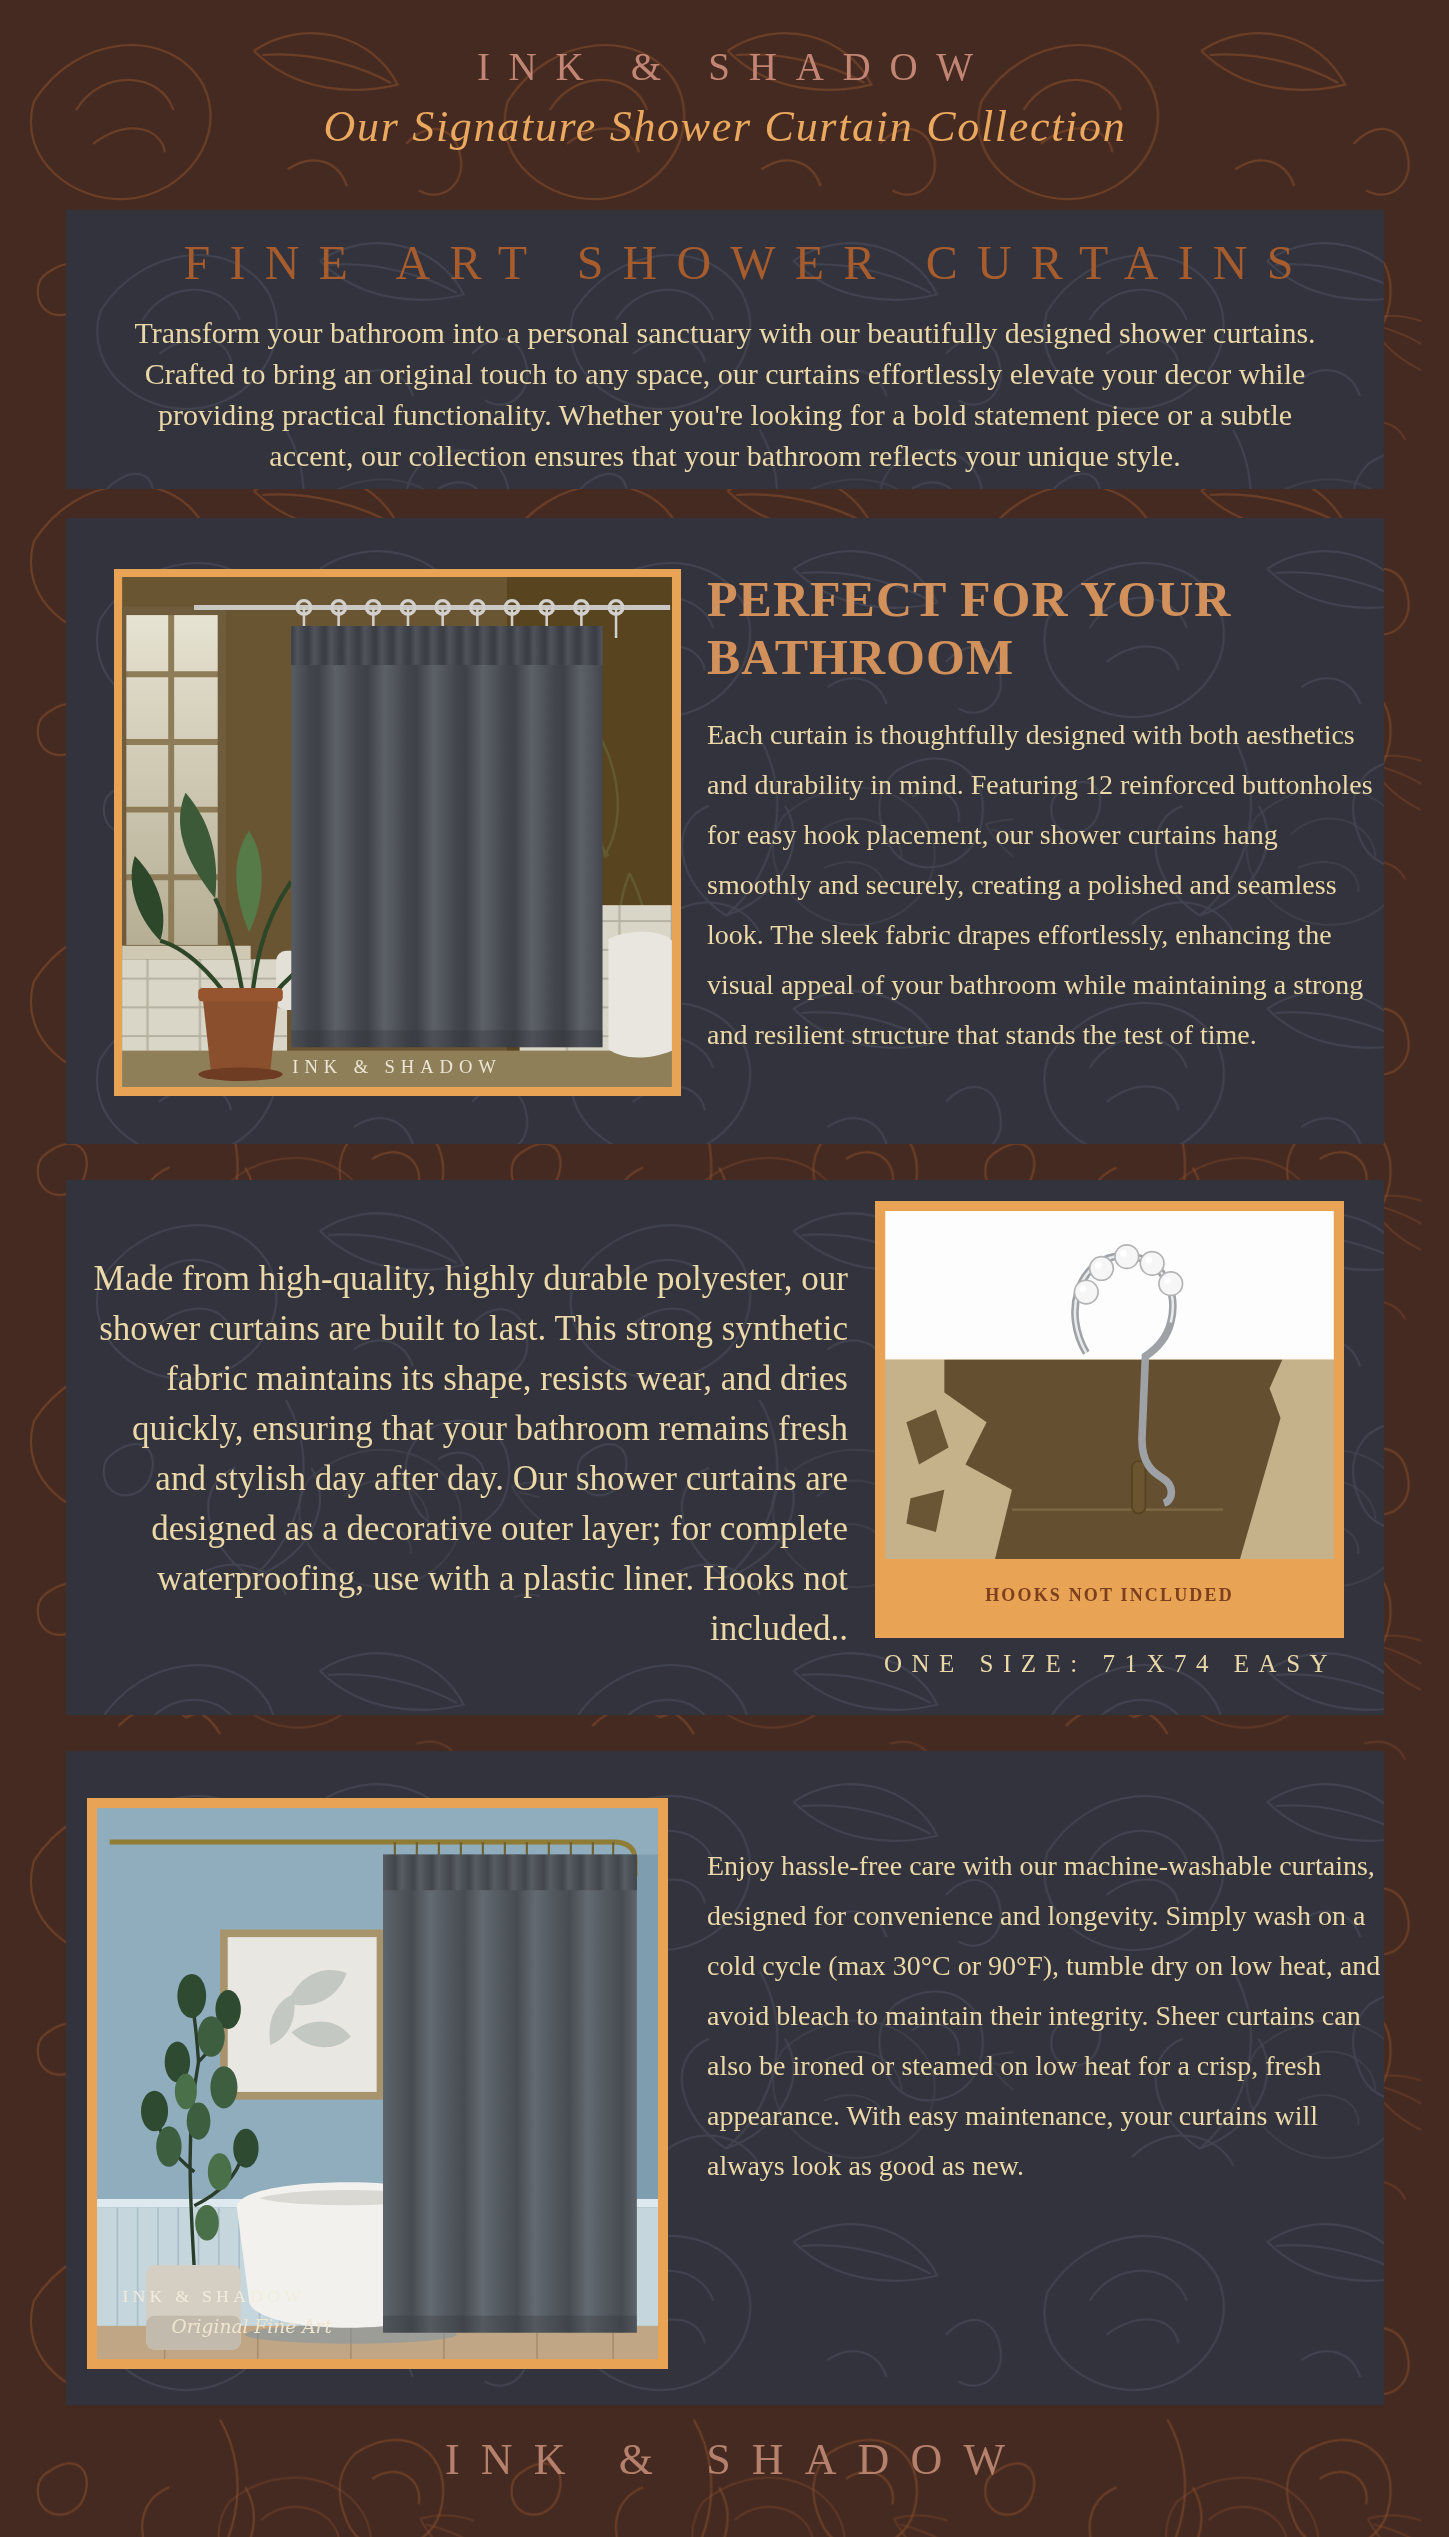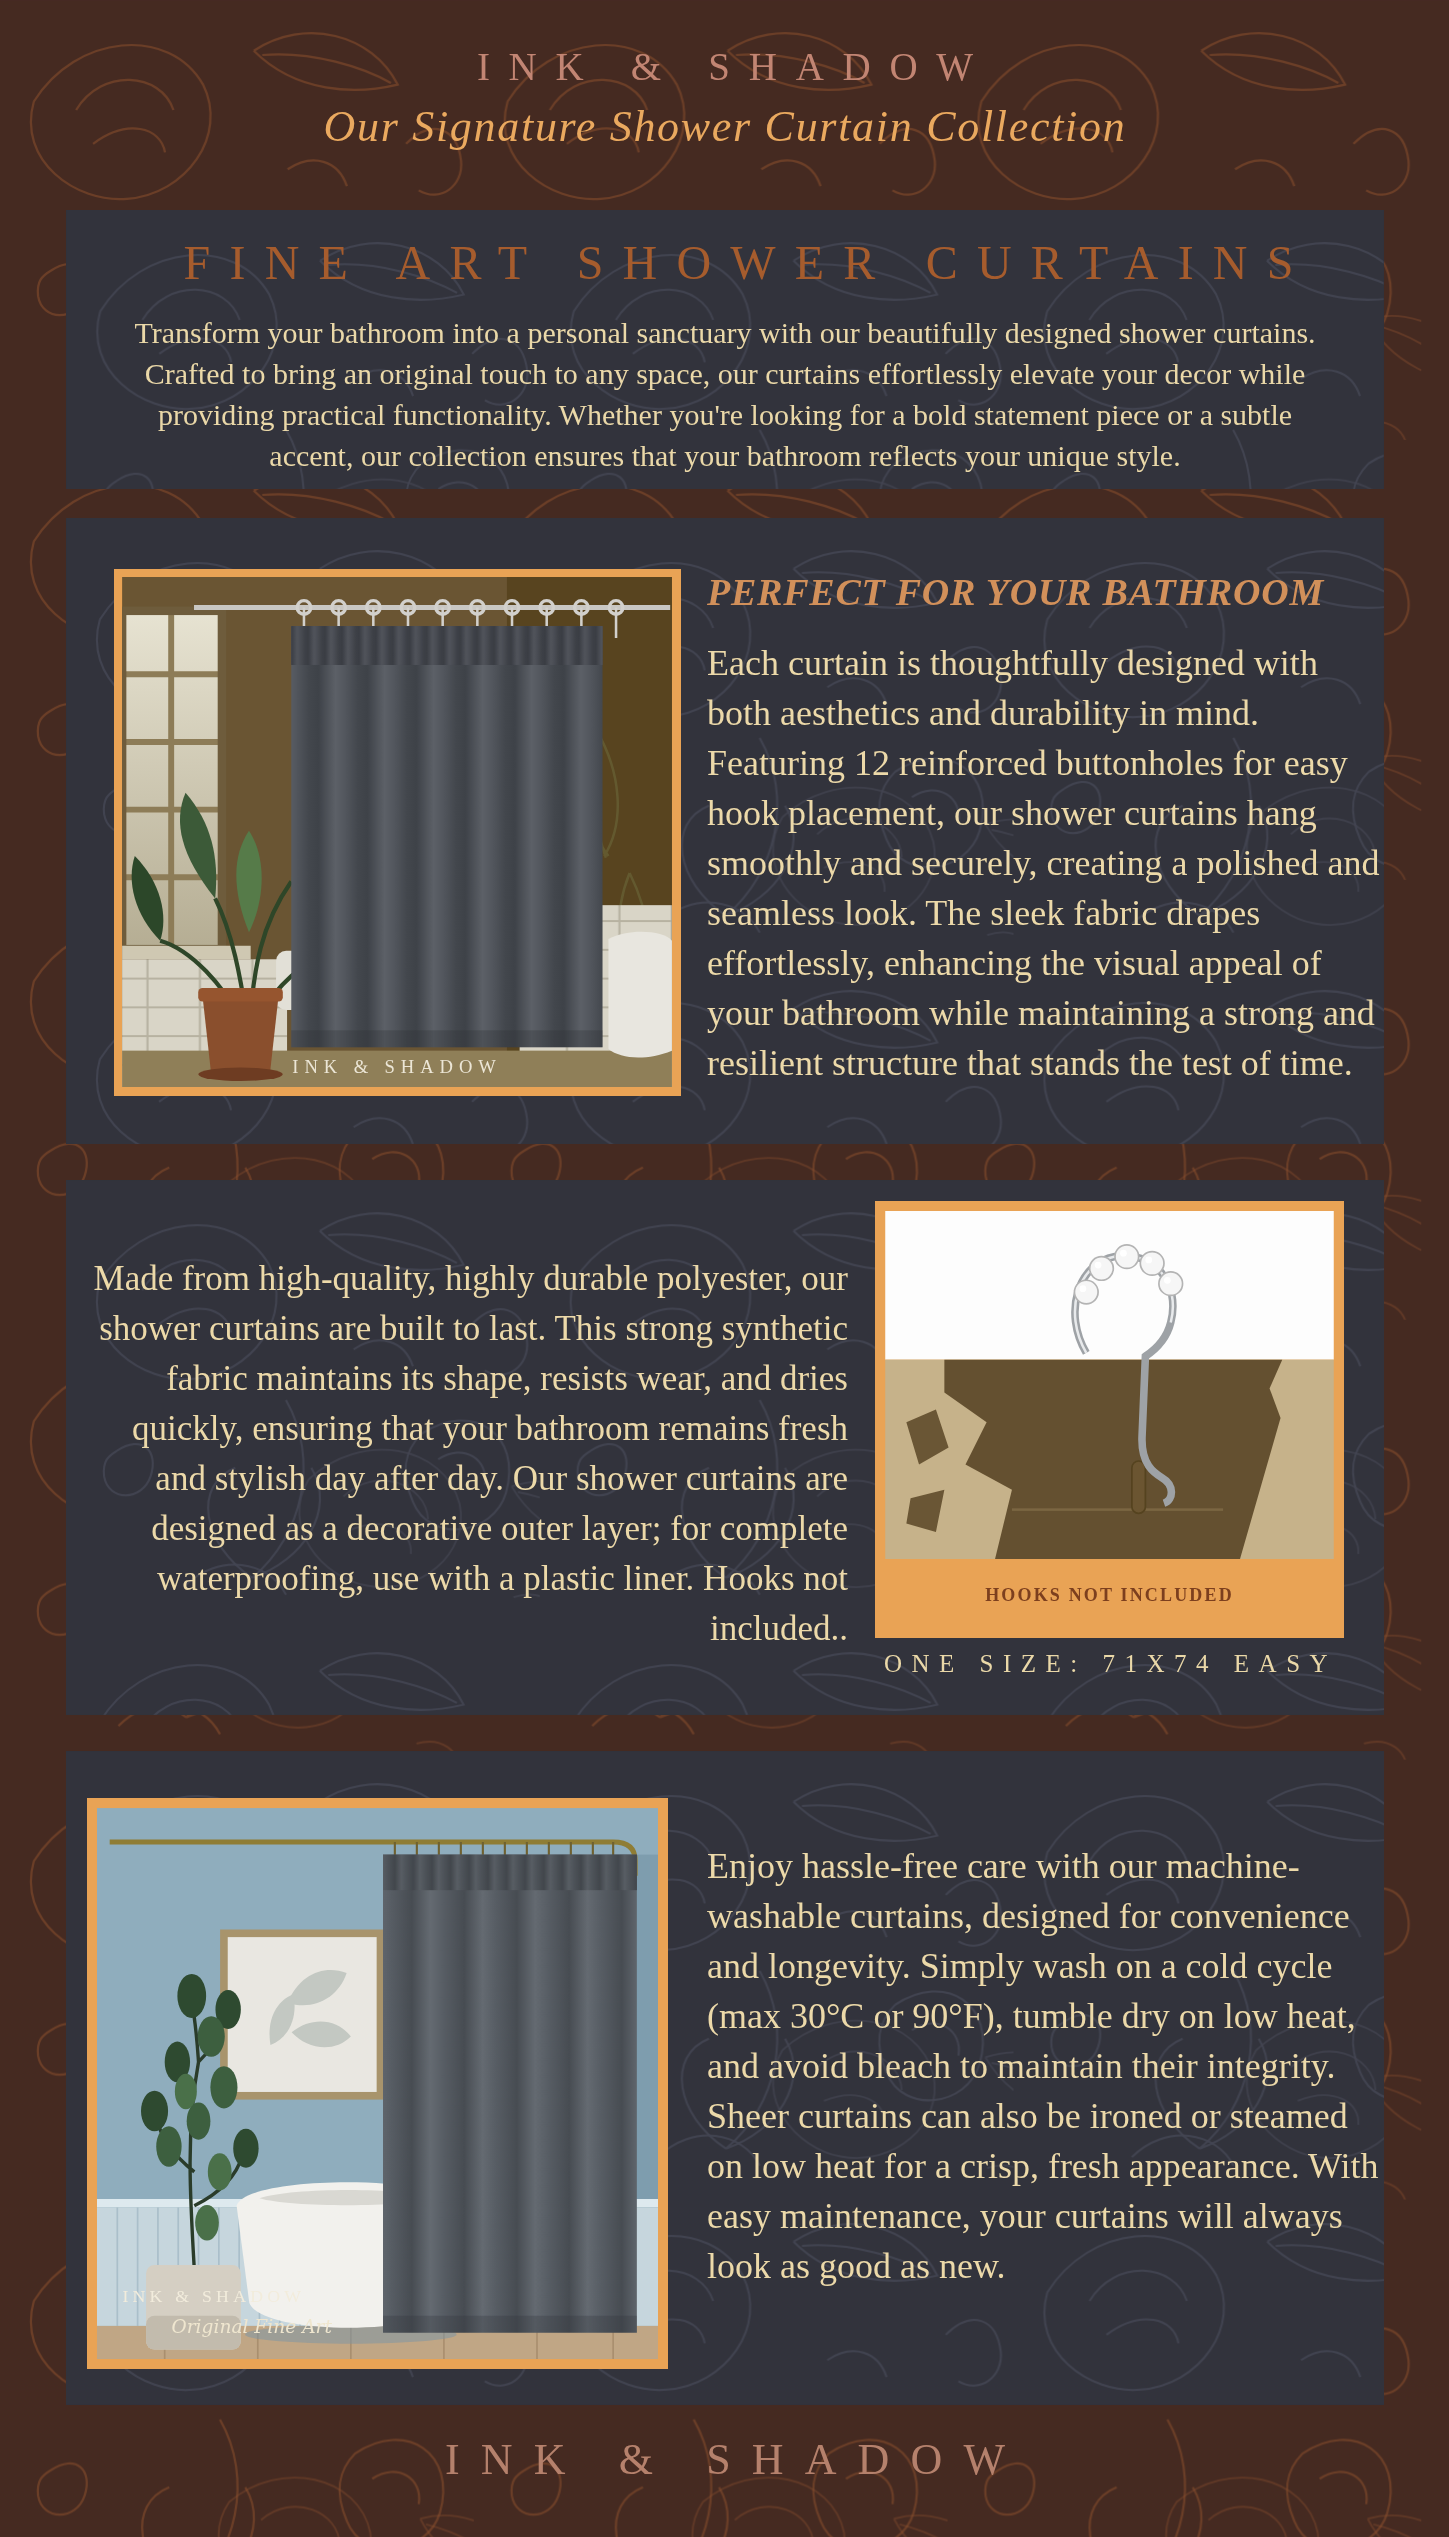--- a/index.html
+++ b/index.html
@@ -27,22 +27,22 @@
   .photo-frame{position:absolute;border:8.5px solid #e9a355;box-sizing:border-box;background:#e9a355;}
   .photo1{left:48px;top:51px;width:567px;height:527px;}
   .photo2{left:809px;top:21px;width:469px;height:437px;border-width:10px;}
   .photo3{left:21px;top:47px;width:581px;height:571px;border-width:10px;}
   .hook-caption{height:69px;line-height:64px;text-align:center;background:#e9a355;
                 color:#7c3f1e;font-size:18px;font-weight:700;letter-spacing:0.12em;}
 
   .sec-text{position:absolute;}
   .sec-text-b{left:641px;top:52px;width:677px;}
   .sec-text-d{left:641px;top:66px;width:677px;}
-  .sec-heading{font-size:38px;font-weight:700;color:#d2905a;letter-spacing:0.02em;font-style:italic;}
-  .sec-body{margin-top:24px;font-size:36px;line-height:50px;color:#ecd9a9;}
+  .sec-heading{font-size:50px;font-weight:700;color:#d2905a;letter-spacing:0.02em;}
+  .sec-body{margin-top:24px;font-size:28px;line-height:50px;color:#ecd9a9;}
 
   .craft-col{position:absolute;left:17px;top:47px;width:765px;}
   .craft-heading{text-align:center;font-size:29px;font-weight:700;color:#c8854d;letter-spacing:0.04em;}
   .craft-body{margin-top:27px;font-size:35px;line-height:50px;color:#ecd9a9;text-align:right;}
   .size-note{position:absolute;left:799px;top:470px;width:491px;text-align:center;
              font-size:25px;letter-spacing:0.38em;color:#ead8a8;}
 
   .footer{position:absolute;top:2434px;left:0;right:0;z-index:1;text-align:center;
           font-size:44px;letter-spacing:0.48em;text-indent:0.48em;color:#b5816c;}
 </style>

